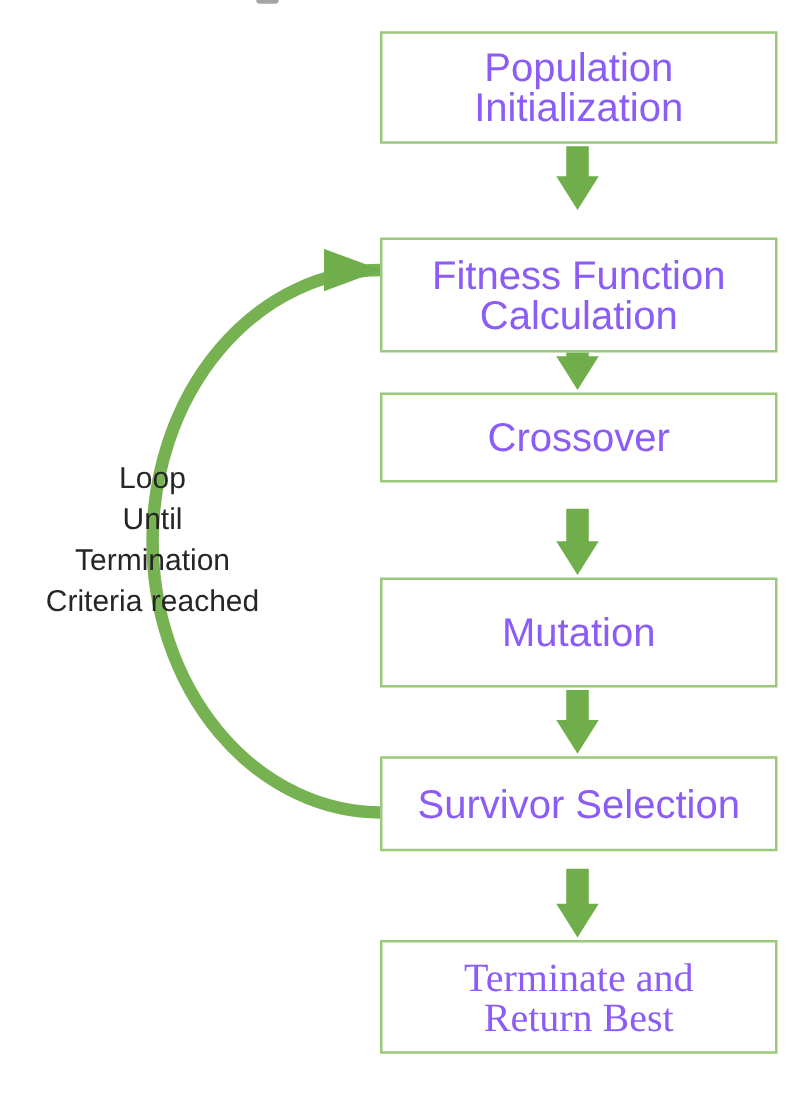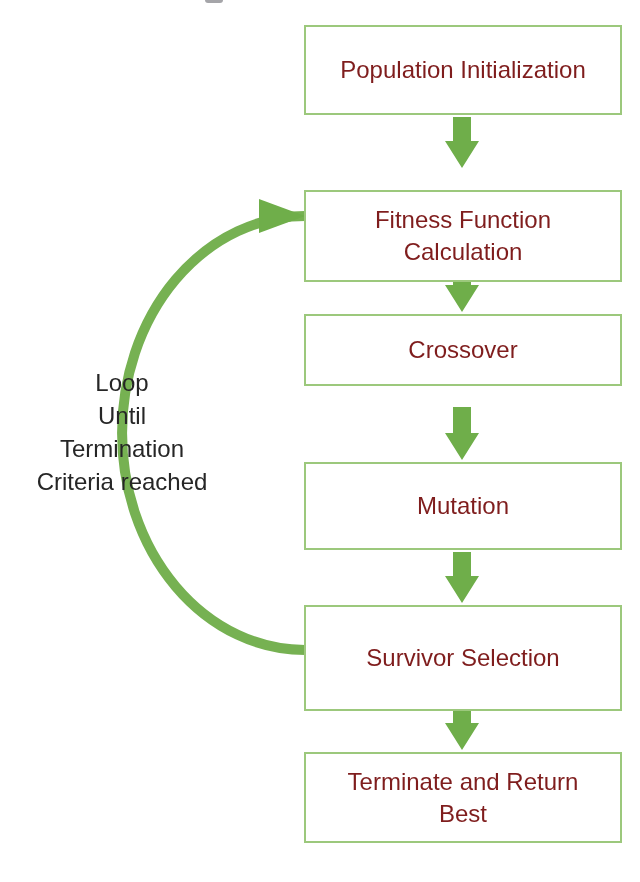--- a/index.html
+++ b/index.html
@@ -30,31 +30,31 @@
     background: #ffffff;
     border: 2px solid #9cc87c;
     display: flex;
     align-items: center;
     justify-content: center;
     text-align: center;
   }
   .node .label {
     display: inline-block;
     max-width: 262px;
-    font-size: 24px;
+    font-size: 32px;
     line-height: 32px;
-    color: #7f1d1d;
+    color: #8b5cf6;
     text-align: center;
   }
   .n1 { top: 25px;  height: 90px; }
   .n2 { top: 170px; height: 92px; margin-top: 20px; }
   .n3 { top: 314px; height: 72px; }
   .n4 { top: 462px; height: 88px; }
-  .n5 { top: 605px; height: 106px; }
-  .n6 { top: 752px; height: 91px; }
+  .n5 { top: 605px; height: 76px; }
+  .n6 { top: 752px; height: 91px; font-family: Liberation Serif, serif; }
   .loop-label {
     position: absolute;
     left: 2px;
     top: 366px;
     width: 240px;
     text-align: center;
     font-size: 24px;
     line-height: 33px;
     color: #262626;
   }

